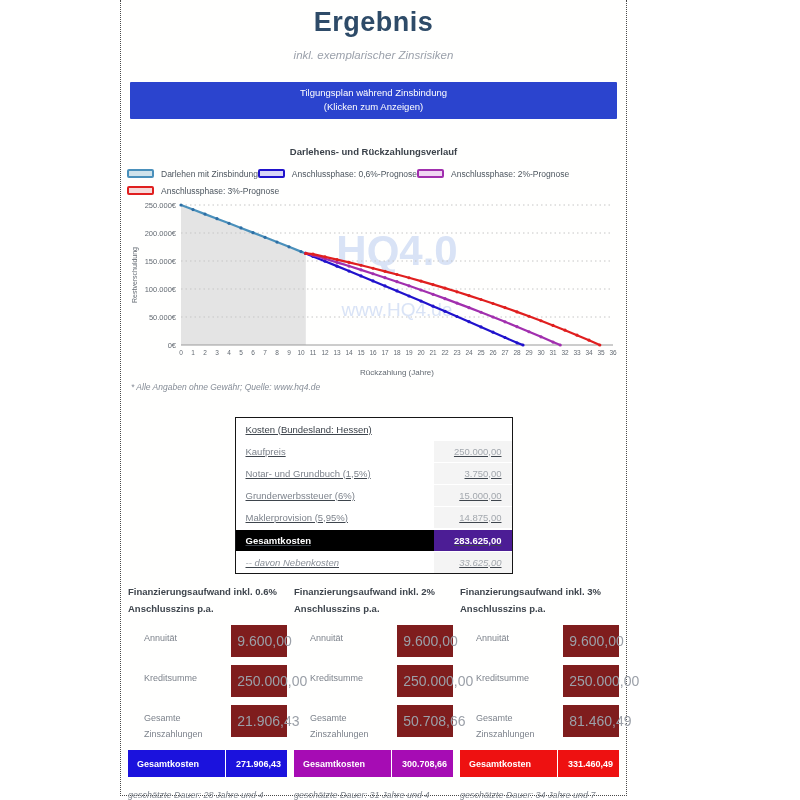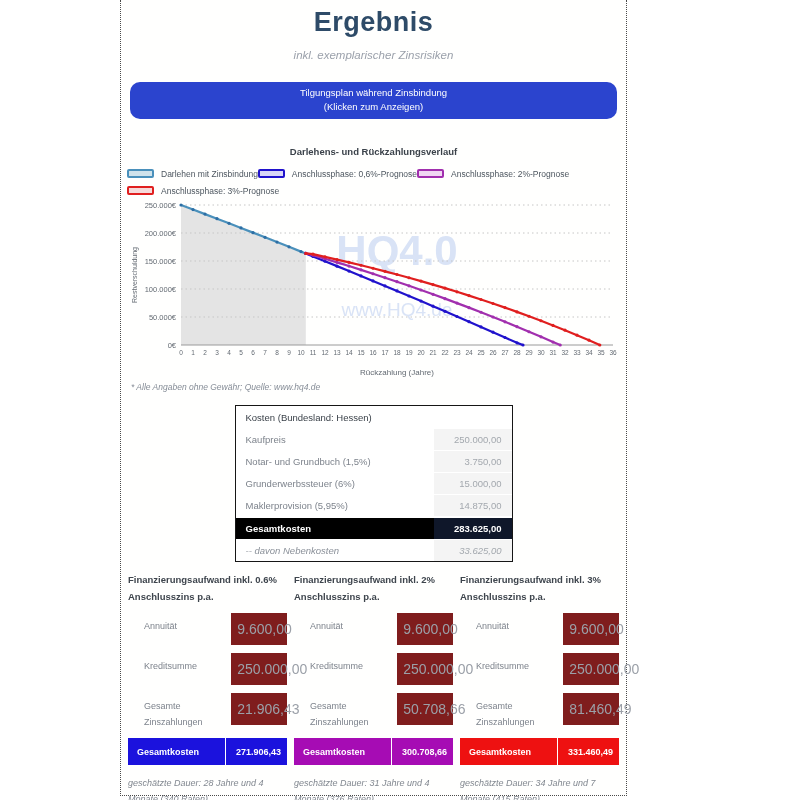--- a/index.html
+++ b/index.html
@@ -19,54 +19,55 @@
     margin-top: 7px; text-align: center; font-size: 27px; font-weight: 600;
     color: #2e4b68; letter-spacing: 0.5px;
   }
   .subtitle {
     margin-top: 11px; text-align: center; font-style: italic;
     font-size: 11.5px; color: #9ba1ab;
   }
   .tilgungsplan-button {
     margin: 21px 3px 0; background: #2b44ce; color: #ffffff;
     text-align: center; font-size: 9.5px; line-height: 1.45;
-    padding: 4px 0 5px; cursor: pointer; border-radius: 10px;
+    padding: 4px 0 5px; cursor: pointer; border-radius: 1px;
   }
   .chart-title {
     margin-top: 27px; text-align: center; font-size: 9.5px; font-weight: 700;
     color: #3b424a;
   }
   .legend-row { display: flex; justify-content: flex-start; margin-top: 12px; }
   .legend-row.second { margin-top: 7px; }
   .legend-item { display: flex; align-items: center; gap: 7px; }
   .legend-swatch {
     width: 27px; height: 9px; border: 2px solid; border-radius: 2px; display: inline-block;
   }
   .legend-label { font-size: 8.5px; color: #4d565f; }
   .chart-svg { display: block; margin: 3px auto 0; }
   .chart-footnote {
     margin: 3px 0 0 4px; font-size: 8.5px; font-style: italic; color: #868d97;
   }
   .cost-table {
-    width: 278px; margin: 13px auto 0; border: 1px solid #161616; background: #fff;
+    width: 278px; margin: 25px auto 0; border: 1px solid #161616; background: #fff;
     padding-bottom: 0;
+    text-decoration: underline;
   }
   .ct-header { padding: 6px 10px 5px; font-size: 9.5px; color: #3a4149; }
   .ct-row { display: flex; align-items: stretch; margin-top: 1px; gap: 36px; }
   .ct-label {
     flex: 1; padding: 5px 10px; font-size: 9.5px; color: #7d838c;
     display: flex; align-items: center;
   }
   .ct-value {
     width: 78px; background: #f4f4f4; text-align: right; padding: 5px 10px 5px 2px;
     font-size: 9.5px; color: #a3a8ae; display: flex; align-items: center; justify-content: flex-end;
   }
   .ct-row.total { background: #000; margin-top: 2px; }
   .ct-row.total .ct-label { color: #fff; font-weight: 700; }
-  .ct-row.total .ct-value { background: #0f172a; color: #fff; font-weight: 700; }
+  .ct-row.total .ct-value { background: #4c1d95; color: #fff; font-weight: 700; }
   .ct-row.subtotal .ct-label { font-style: italic; color: #8a9099; }
   .ct-row.subtotal .ct-value { font-style: italic; }
   .columns { display: flex; gap: 7px; margin: 9px 1px 0; }
   .scenario { flex: 1; min-width: 0; }
   .sc-heading {
     font-size: 9.5px; font-weight: 700; color: #3e454d; line-height: 1.8;
     min-height: 34px;
   }
   .sc-row { display: flex; align-items: flex-start; margin-top: 8px; margin-left: 16px; }
   .sc-label { flex: 1; font-size: 9px; color: #7d838c; line-height: 1.8; padding-top: 5px; }

